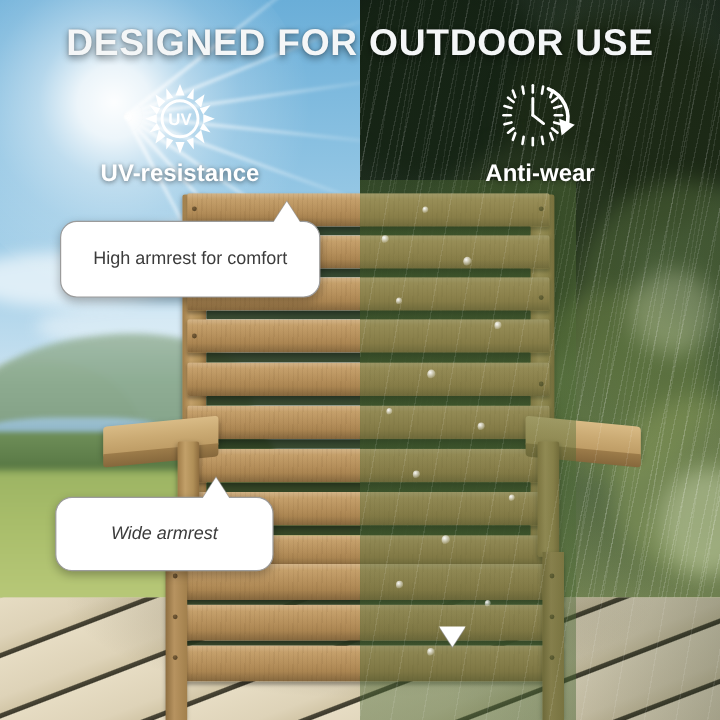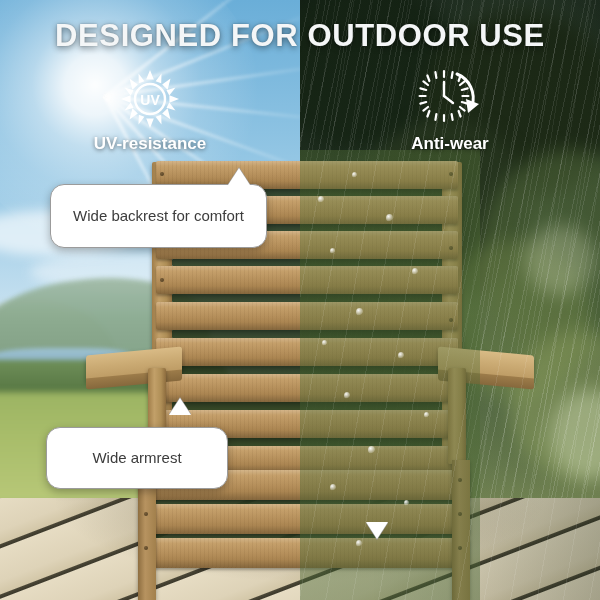--- a/index.html
+++ b/index.html
@@ -177,21 +177,21 @@
     font-size:31px;font-weight:bold;letter-spacing:.6px;color:#f4f6f7;
     text-shadow:0 2px 6px rgba(0,0,0,.45), 0 0 2px rgba(0,0,0,.25);
   }
   .features{
     position:absolute;left:0;top:68px;width:600px;height:90px;
     display:flex;justify-content:space-around;align-items:flex-start;
   }
   .feature{width:170px;display:flex;flex-direction:column;align-items:center;}
   .feature .ico{height:62px;display:flex;align-items:center;justify-content:center;}
   .feature .flabel{
-    margin-top:4px;font-size:17px;font-weight:bold;color:#fff;
+    margin-top:4px;font-size:20px;font-weight:bold;color:#fff;
     text-shadow:0 1px 4px rgba(0,0,0,.55);white-space:nowrap;
   }
 
   
   .callout{
     position:absolute;background:#fff;border:1px solid #9b9b9b;border-radius:14px;
     box-shadow:0 3px 8px rgba(0,0,0,.28);
     display:flex;align-items:center;justify-content:center;
     color:#3c3c3c;font-size:15px;line-height:1.35;text-align:center;
     padding:0 14px;box-sizing:border-box;
@@ -393,24 +393,24 @@
             <path d="M41 6 a26 26 0 0 1 15 32" stroke-width="3"></path>
           </g>
           <polygon points="50,31 63,36 52,45" fill="#fff"></polygon>
         </svg>
       </div>
       <div class="flabel">Anti-wear</div>
     </div>
   </div>
 
   <div class="callout" style="left:50px;top:184px;width:217px;height:64px;">
-    <span>Wide backrest for comfort</span>
+    <span>High armrest for comfort</span>
   </div>
   <div class="tail tail-up" style="left:228px;top:168px;"></div>
 
-  <div class="callout" style="left:46px;top:427px;width:182px;height:62px;">
+  <div class="callout" style="left:46px;top:414px;width:182px;height:62px;font-style:italic;">
     <span>Wide armrest</span>
   </div>
   <div class="tail tail-up" style="left:169px;top:398px;"></div>
 
   <div class="tail tail-down" style="left:366px;top:522px;"></div>
 
 </div>
 
 </body></html>

